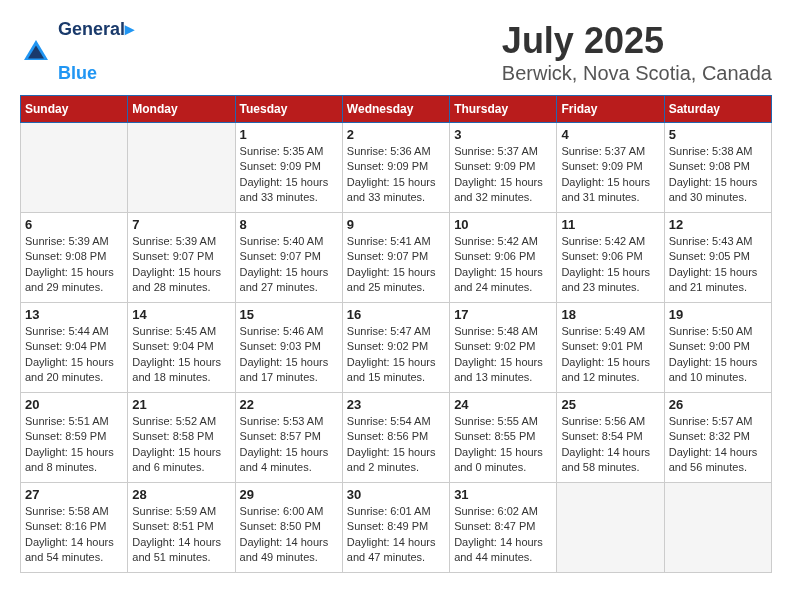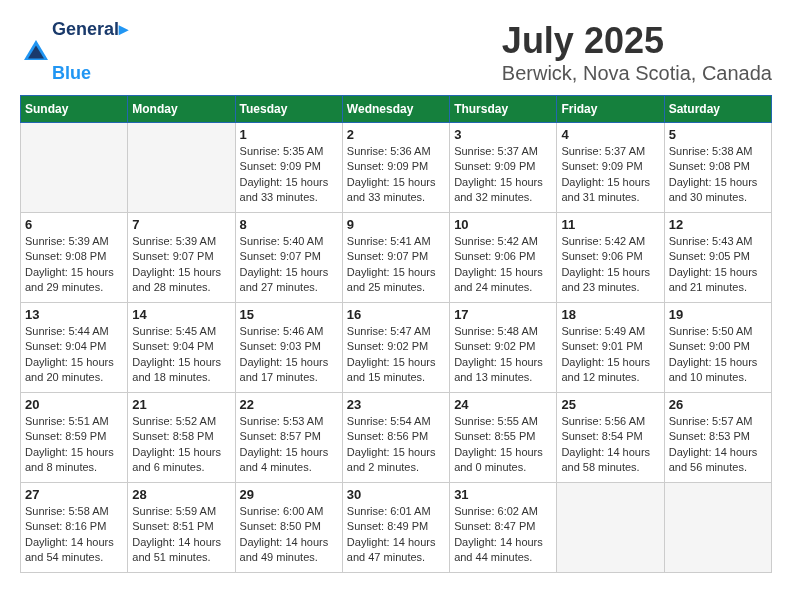--- a/index.html
+++ b/index.html
@@ -12,20 +12,21 @@
     }
     .header {
       display: flex;
       justify-content: space-between;
       align-items: flex-start;
       margin-bottom: 10px;
     }
     .logo {
       display: flex;
       align-items: center;
+      gap: 6px;
     }
     .logo-text {
       font-size: 18px;
       font-weight: bold;
       color: #1a3a6b;
       line-height: 1.1;
     }
     .logo-text span {
       color: #2196F3;
     }
@@ -43,21 +44,21 @@
     .location {
       font-size: 20px;
       color: #555;
     }
     .calendar {
       width: 100%;
       border-collapse: collapse;
       font-size: 11px;
     }
     .calendar th {
-      background: #15803d;
+      background: #b91c1c;
       color: #fff;
       padding: 6px 4px;
       text-align: left;
       font-size: 12px;
       font-weight: bold;
       border: 1px solid #2266b0;
     }
     .calendar td {
       border: 1px solid #ccc;
       vertical-align: top;
@@ -297,21 +298,21 @@
         <td>
           <div class="day-num">25</div>
           <div class="day-info">Sunrise: 5:56 AM
 Sunset: 8:54 PM
 Daylight: 14 hours
 and 58 minutes.</div>
         </td>
         <td>
           <div class="day-num">26</div>
           <div class="day-info">Sunrise: 5:57 AM
-Sunset: 8:53 PM
+Sunset: 8:32 PM
 Daylight: 14 hours
 and 56 minutes.</div>
         </td>
       </tr>
       <tr class="week-row">
         <td>
           <div class="day-num">27</div>
           <div class="day-info">Sunrise: 5:58 AM
 Sunset: 8:16 PM
 Daylight: 14 hours

